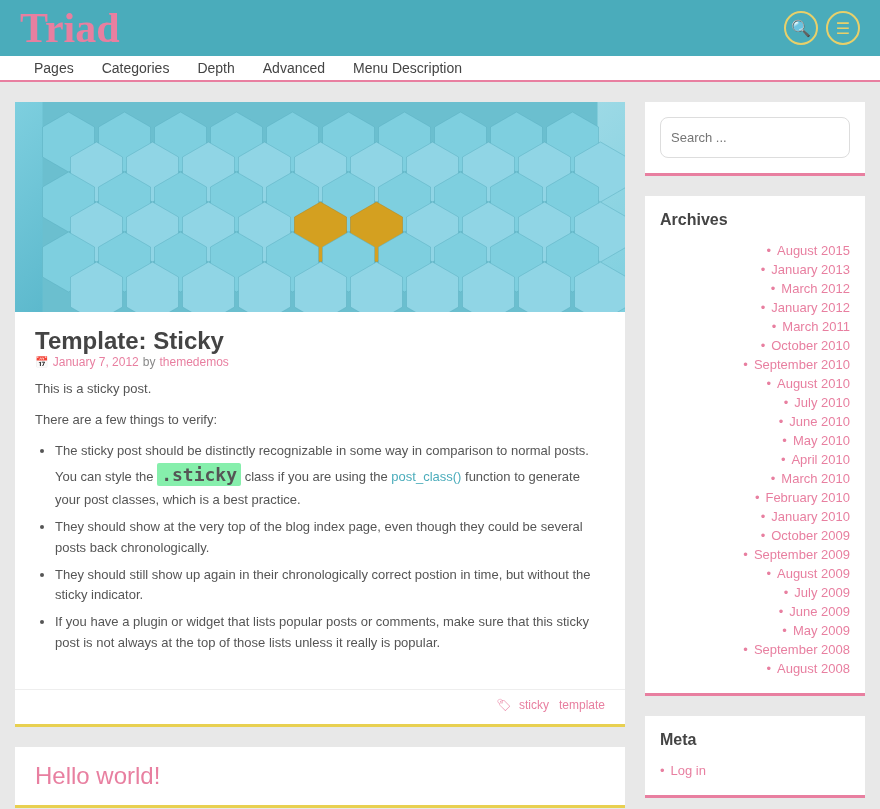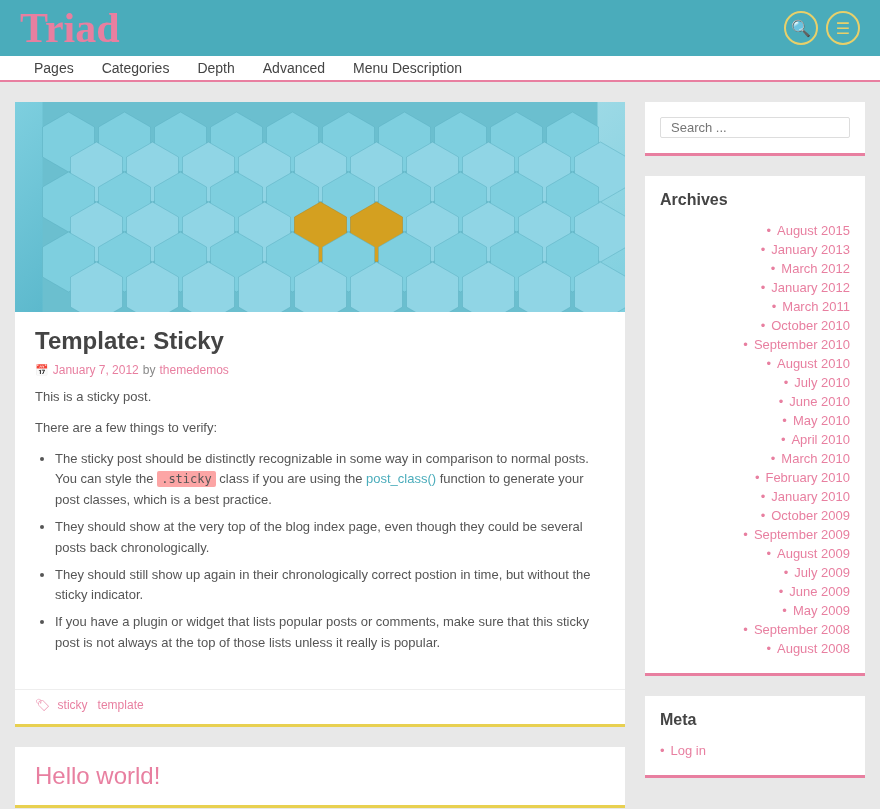--- a/index.html
+++ b/index.html
@@ -90,21 +90,20 @@
       overflow: hidden;
     }
 
     .post-body {
       padding: 15px 20px;
     }
     .post-title {
       font-size: 24px;
       font-weight: bold;
       color: #444;
-      margin-bottom: 8px;
     }
     .post-meta {
       font-size: 12px;
       color: #888;
       margin-bottom: 10px;
       display: flex;
       align-items: center;
       gap: 4px;
     }
     .post-meta-icon {
@@ -134,20 +133,21 @@
     .post-list li a {
       color: #4aacbb;
       text-decoration: none;
     }
     .post-tags {
       padding: 8px 20px 12px;
       font-size: 12px;
       color: #888;
       border-top: 1px solid #eee;
       margin-top: 10px;
+      text-align: right;
     }
     .post-tags a {
       color: #e87fa0;
       text-decoration: none;
     }
     .tag-icon { color: #e87fa0; margin-right: 4px; }
 
     
     .post-title-pink {
       font-size: 24px;
@@ -161,23 +161,23 @@
       flex-shrink: 0;
     }
     .sidebar-widget {
       background: #fff;
       padding: 15px;
       margin-bottom: 20px;
       border-bottom: 3px solid #e87fa0;
     }
     .search-input {
       width: 100%;
-      padding: 2px 10px;
+      padding: 12px 10px;
       border: 1px solid #ddd;
-      border-radius: 2px;
+      border-radius: 8px;
       font-size: 13px;
       color: #999;
     }
     .widget-title {
       font-size: 16px;
       font-weight: bold;
       color: #444;
       margin-bottom: 12px;
     }
     .archive-list {
@@ -217,25 +217,26 @@
       content: "•";
       color: #e87fa0;
       margin-right: 6px;
     }
     .meta-list li a {
       color: #e87fa0;
       text-decoration: none;
     }
 
     code {
-      background: #fca5a5;
+      background: #86efac;
       padding: 1px 4px;
-      font-size: 12px;
+      font-size: 18px;
       border-radius: 2px;
       font-family: monospace;
+      font-weight: bold;
     }
   </style>
 </head>
 <body>
 
 <header id="header">
   <div id="site-title">Triad</div>
   <div id="header-icons">
     <button class="header-icon-btn">
       <span>🔍</span>

